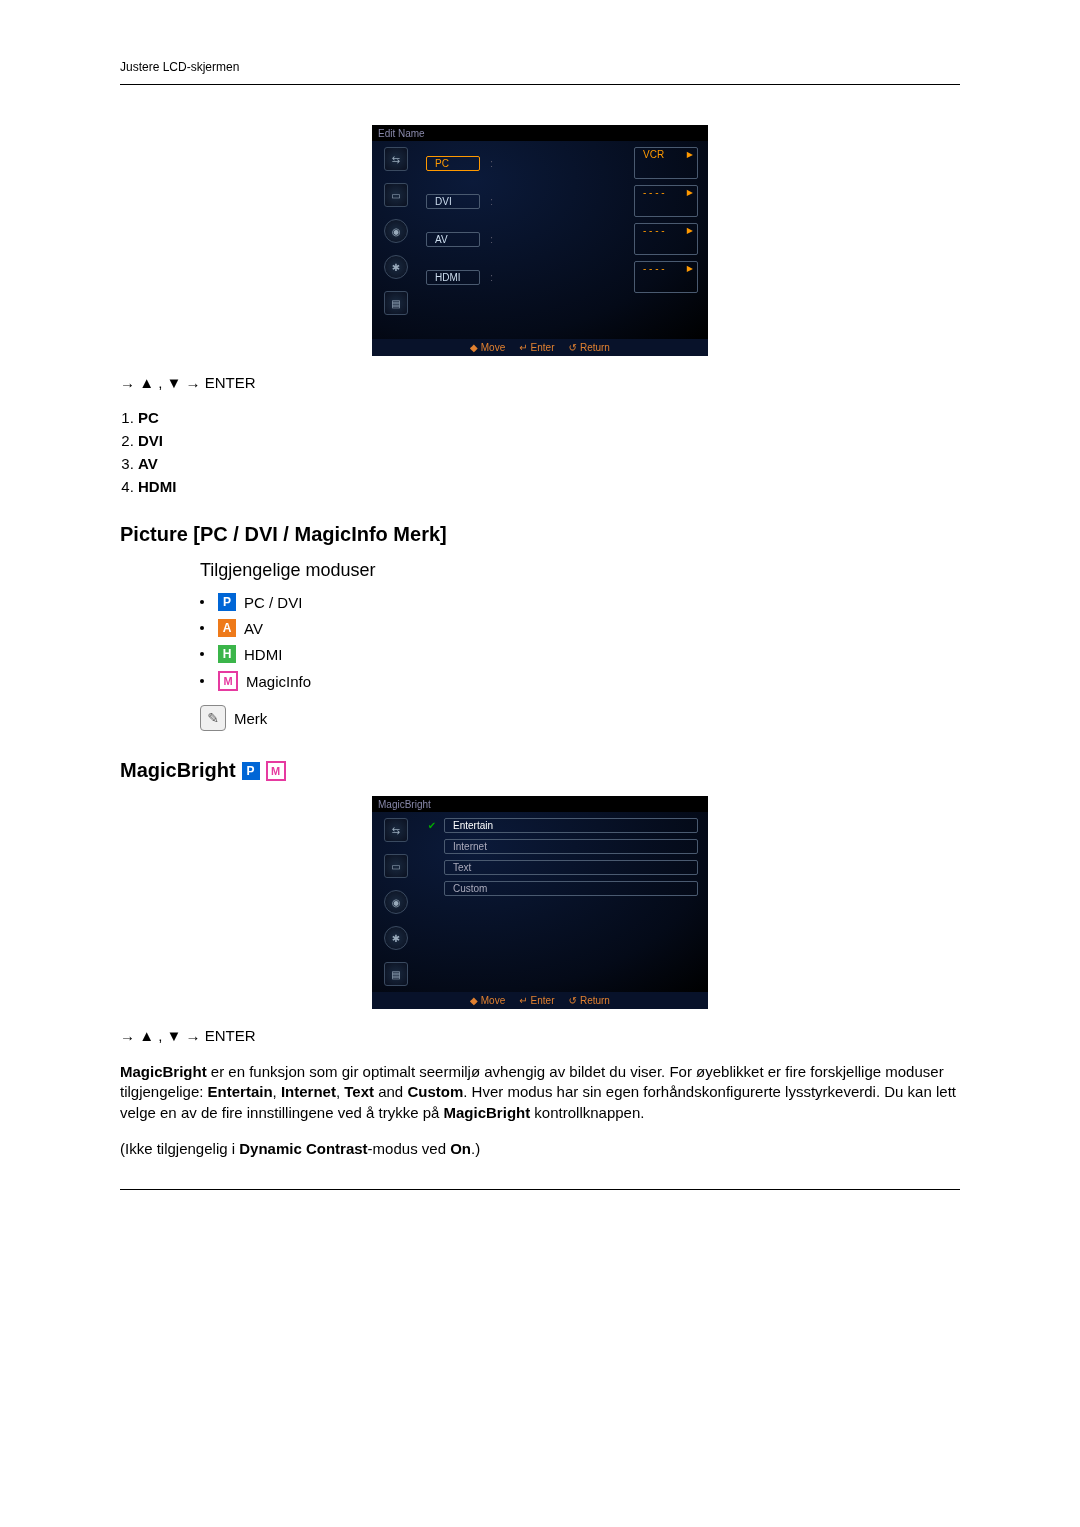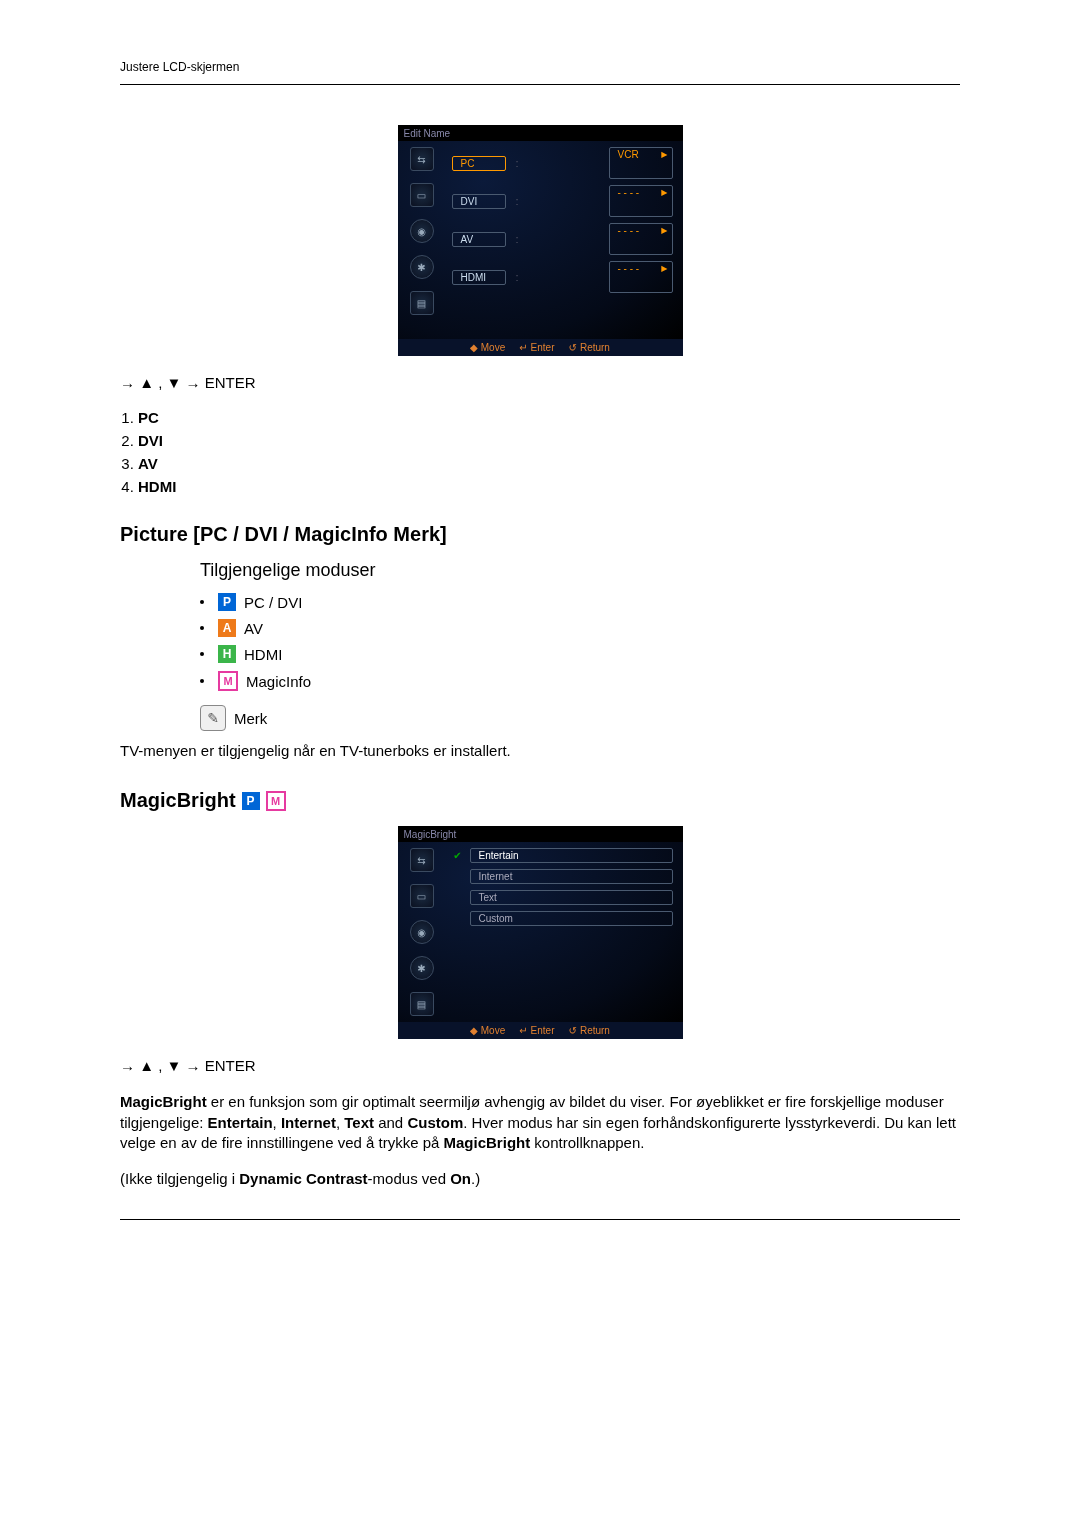--- a/index.html
+++ b/index.html
@@ -25,21 +25,21 @@
     border: none;
     border-top: 1px solid #000;
     margin: 0 0 40px 0;
   }
   .hr-bottom {
     border: none;
     border-top: 1px solid #000;
     margin: 30px 0 0 0;
   }
   .osd {
-    width: 285px;
+    width: 336px;
     margin: 0 auto 18px auto;
     background: #000;
     position: relative;
     font-size: 11px;
     color: #fff;
   }
   .osd-title {
     font-size: 10px;
     color: #88a;
     padding: 3px 6px 2px 6px;
@@ -323,21 +323,20 @@
         <span class="dot"></span>
         <span class="badge b-pink">M</span>
         <span>MagicInfo</span>
       </li>
   </ul>
 
   <div class="note-row">
     <span class="note-icon">✎</span>
     <span>Merk</span>
   </div>
-  <p class="indent para">TV-menyen er tilgjengelig når en TV-tunerboks er installert.</p>
 
   <h2 class="section inline-badges">
     <span>MagicBright</span>
     <span class="badge b-blue">P</span>
     <span class="badge b-pink">M</span>
   </h2>
 
 
   <div class="osd">
     <div class="osd-title">MagicBright</div>

